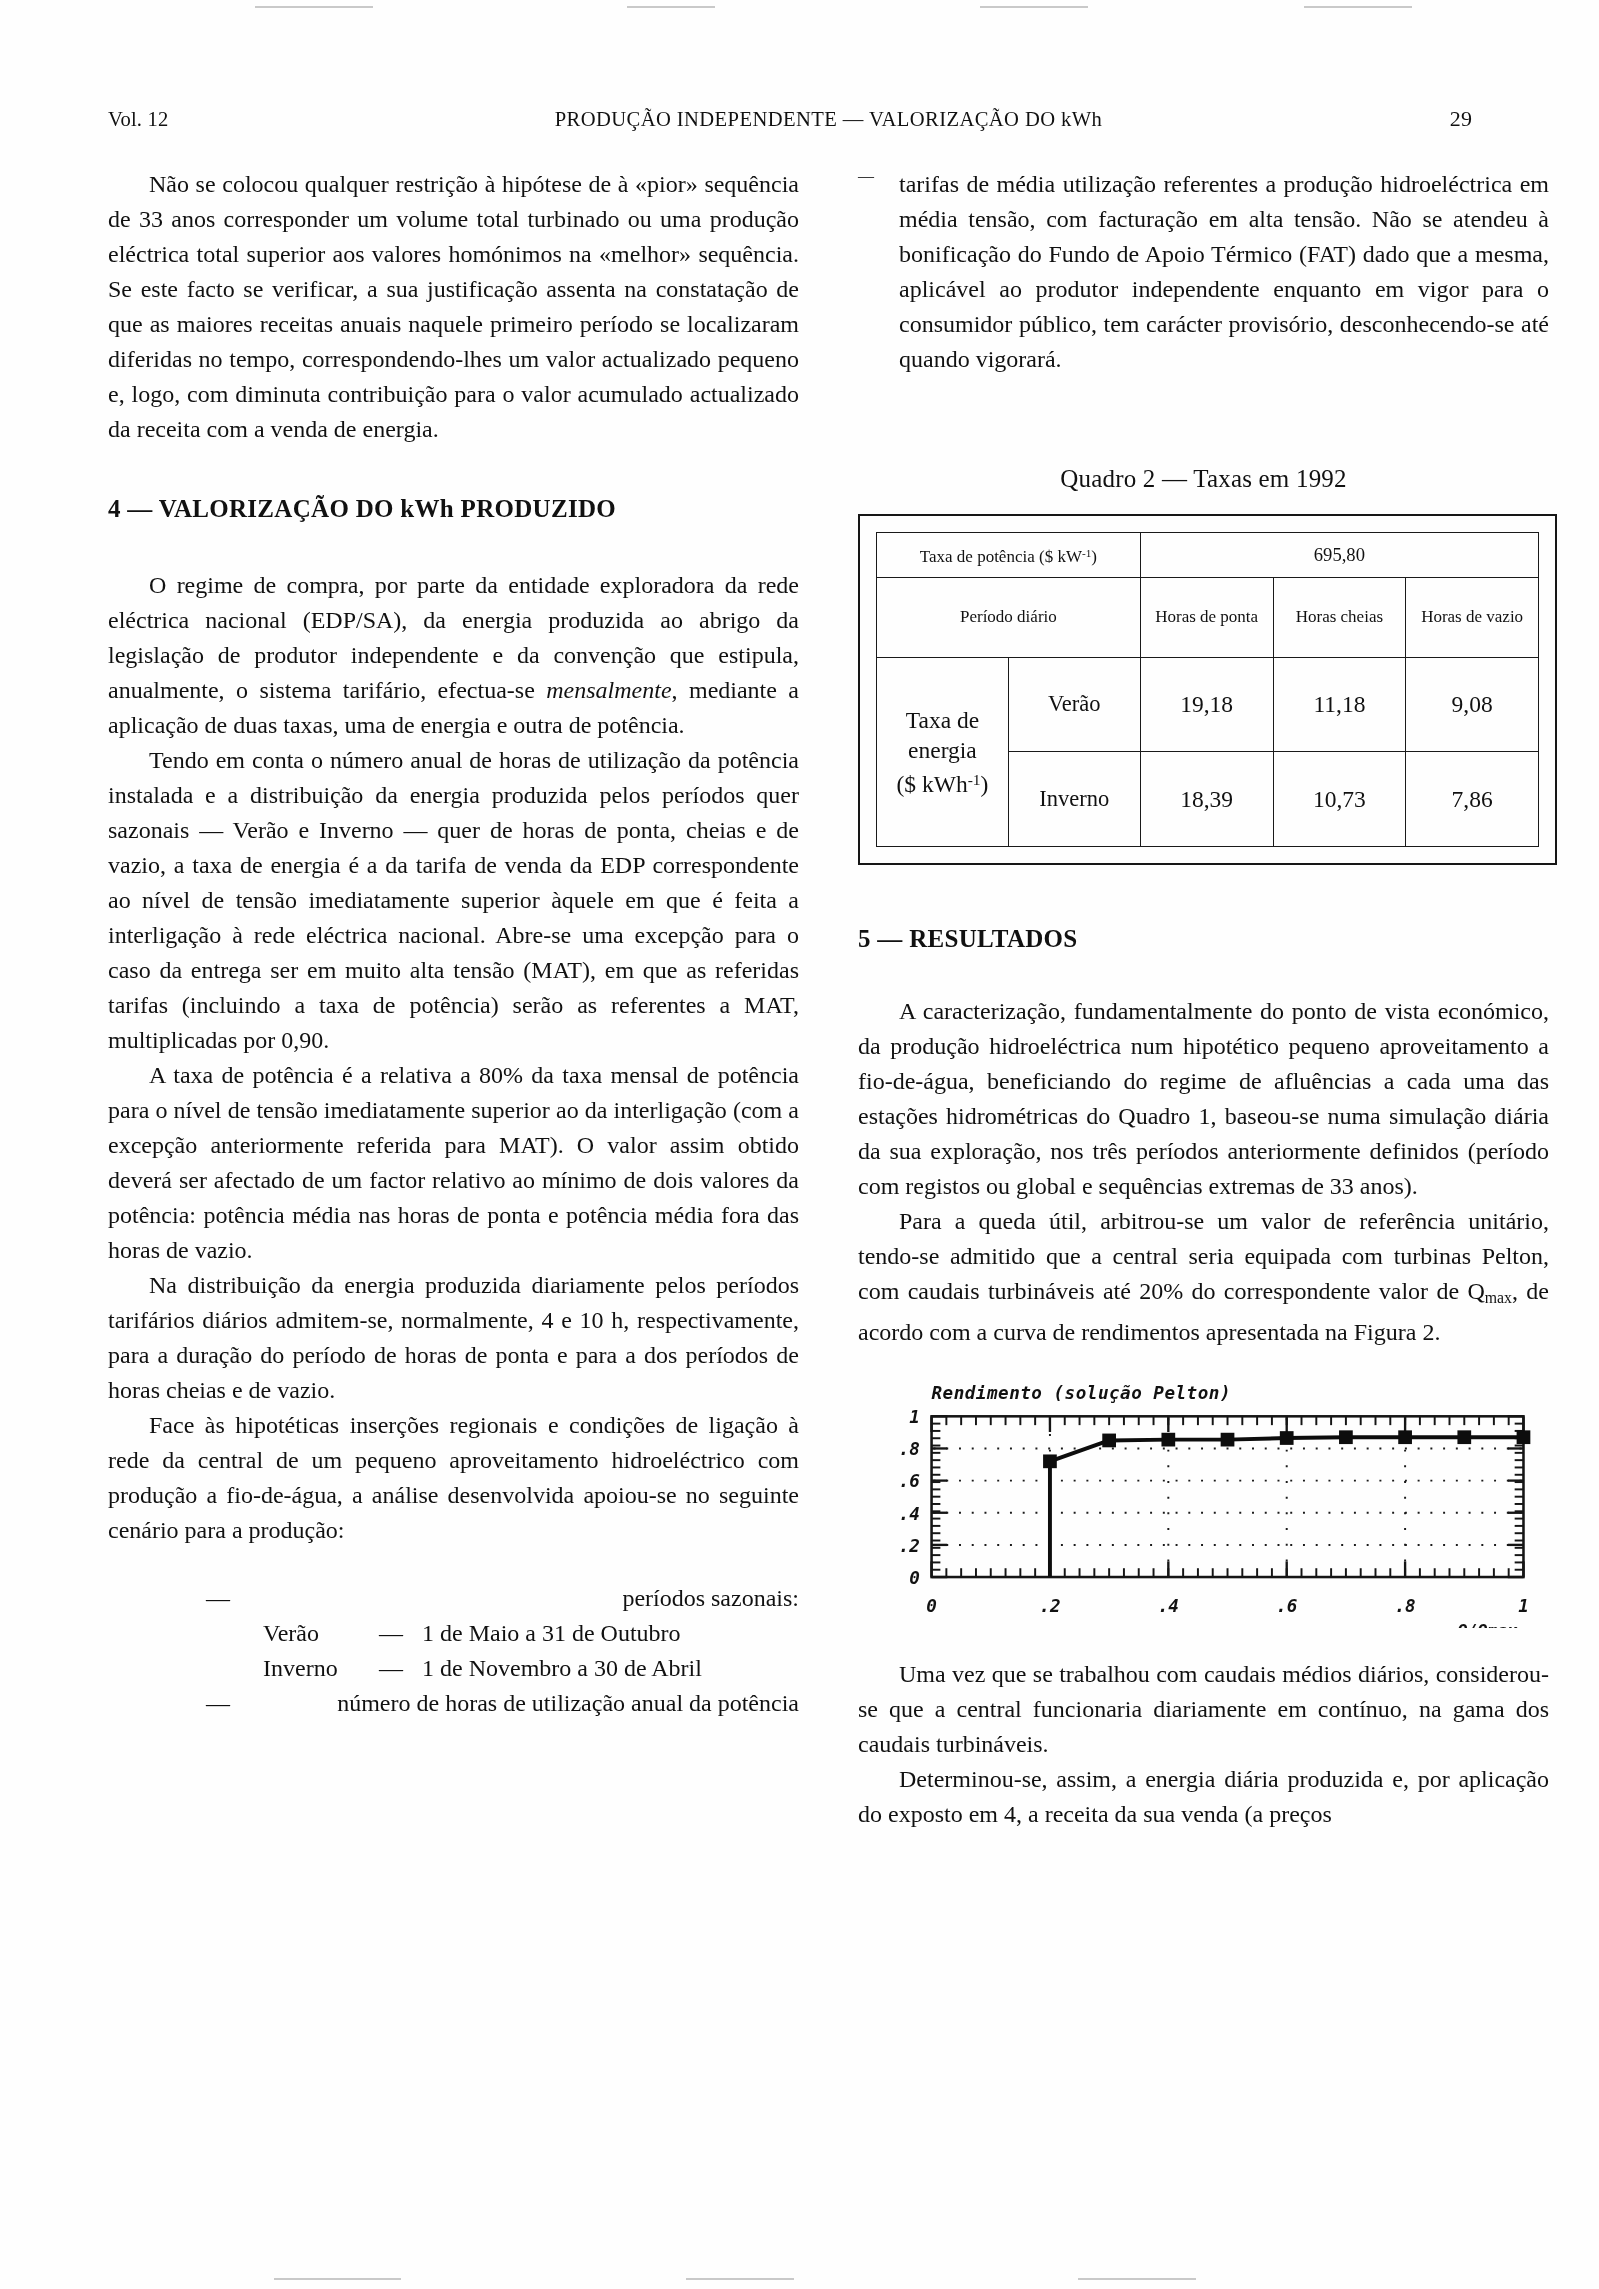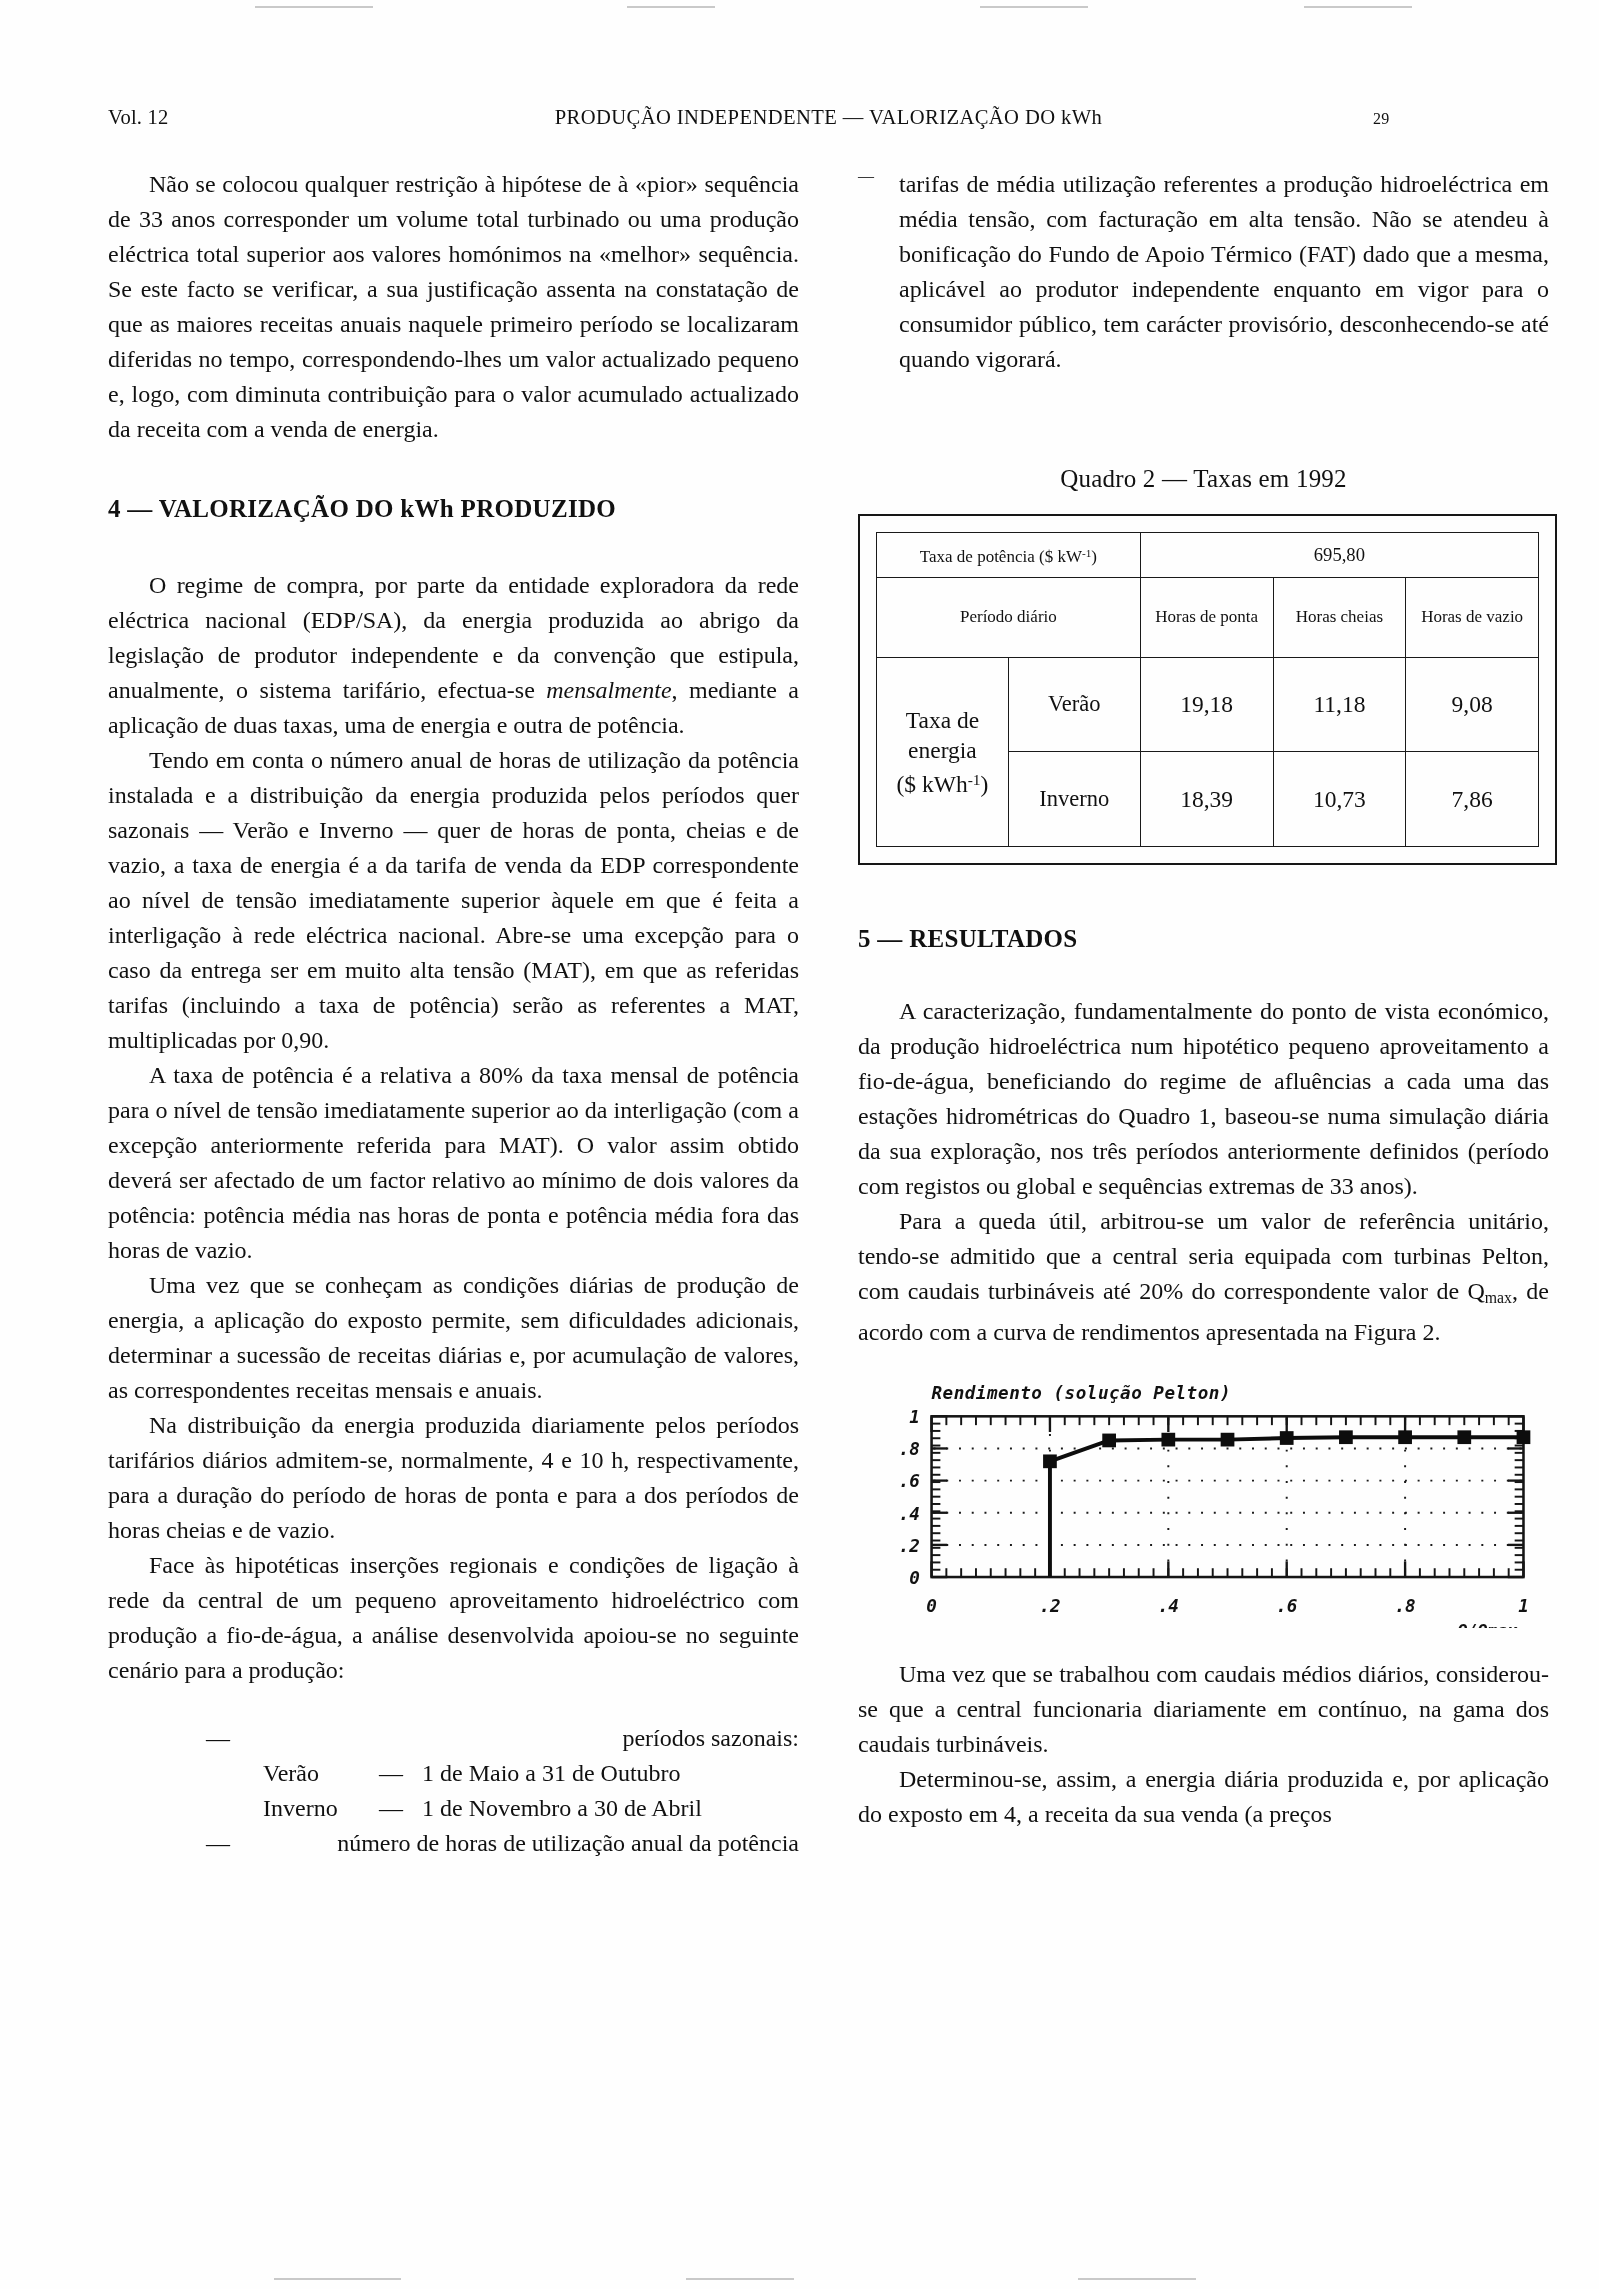--- a/index.html
+++ b/index.html
@@ -35,21 +35,21 @@
     display:flex;
     align-items:baseline;
     justify-content:space-between;
     font-size:20.6px;
     letter-spacing:0.2px;
     margin-bottom:35px;
     height:25.5px;
   }
   .runhead .vol { width:176px; text-align:left; }
   .runhead .title { flex:1; text-align:center; letter-spacing:0.4px; }
-  .runhead .pageno { width:176px; text-align:left; font-size:16px; }
+  .runhead .pageno { width:176px; text-align:center; font-size:22px; }
 
   
   .cols { display:flex; gap:59px; align-items:flex-start; }
   .col { width:691px; }
 
   p {
     margin:0;
     font-size:24px;
     line-height:35px;
     text-align:justify;
@@ -179,21 +179,20 @@
         <p class="ind">Não se colocou qualquer restrição à hipótese de à «pior» sequência de 33 anos corresponder um volume total turbinado ou uma produção eléctrica total superior aos valores homónimos na «melhor» sequência. Se este facto se verificar, a sua justificação assenta na constatação de que as maiores receitas anuais naquele primeiro período se localizaram diferidas no tempo, correspondendo-lhes um valor actualizado pequeno e, logo, com diminuta contribuição para o valor acumulado actualizado da receita com a venda de energia.</p>
 
         <h2 class="sec-gap-before sec-gap-after">4 — VALORIZAÇÃO DO kWh PRODUZIDO</h2>
 
         <p class="ind"><span>O regime de compra, por parte da entidade exploradora da rede eléctrica nacional (EDP/SA), da energia produzida ao abrigo da legislação de produtor independente e da convenção que estipula, anualmente, o sistema tarifário, efectua-se </span><em>mensalmente</em><span>, mediante a aplicação de duas taxas, uma de energia e outra de potência.</span></p>
 
         <p class="ind">Tendo em conta o número anual de horas de utilização da potência instalada e a distribuição da energia produzida pelos períodos quer sazonais — Verão e Inverno — quer de horas de ponta, cheias e de vazio, a taxa de energia é a da tarifa de venda da EDP correspondente ao nível de tensão imediatamente superior àquele em que é feita a interligação à rede eléctrica nacional. Abre-se uma excepção para o caso da entrega ser em muito alta tensão (MAT), em que as referidas tarifas (incluindo a taxa de potência) serão as referentes a MAT, multiplicadas por 0,90.</p>
 
         <p class="ind">A taxa de potência é a relativa a 80% da taxa mensal de potência para o nível de tensão imediatamente superior ao da interligação (com a excepção anteriormente referida para MAT). O valor assim obtido deverá ser afectado de um factor relativo ao mínimo de dois valores da potência: potência média nas horas de ponta e potência média fora das horas de vazio.</p>
 
-        <p class="ind">Uma vez que se conheçam as condições diárias de produção de energia, a aplicação do exposto permite, sem dificuldades adicionais, determinar a sucessão de receitas diárias e, por acumulação de valores, as correspondentes receitas mensais e anuais.</p>
 
         <p class="ind">Na distribuição da energia produzida diariamente pelos períodos tarifários diários admitem-se, normalmente, 4 e 10 h, respectivamente, para a duração do período de horas de ponta e para a dos períodos de horas cheias e de vazio.</p>
 
         <p class="ind">Face às hipotéticas inserções regionais e condições de ligação à rede da central de um pequeno aproveitamento hidroeléctrico com produção a fio-de-água, a análise desenvolvida apoiou-se no seguinte cenário para a produção:</p>
 
         <div class="scenario">
 
           <div class="dashrow">
             <span class="dash">—</span>
             <span class="txt">períodos sazonais:</span>

